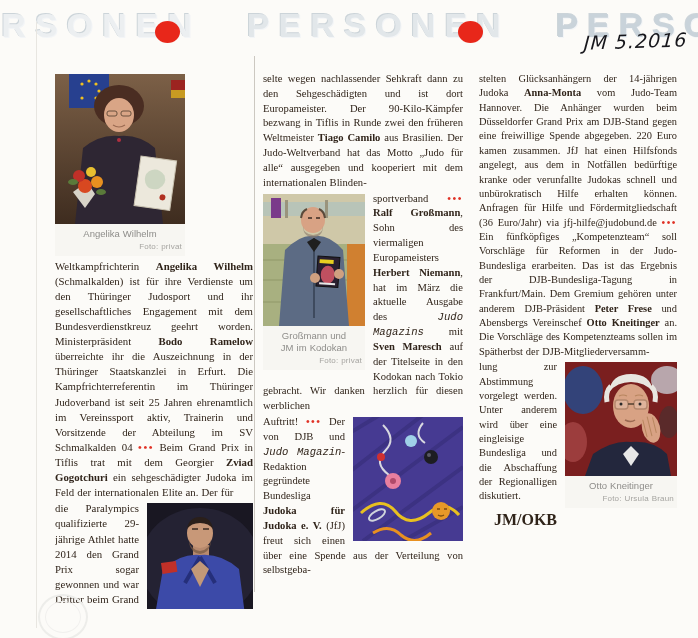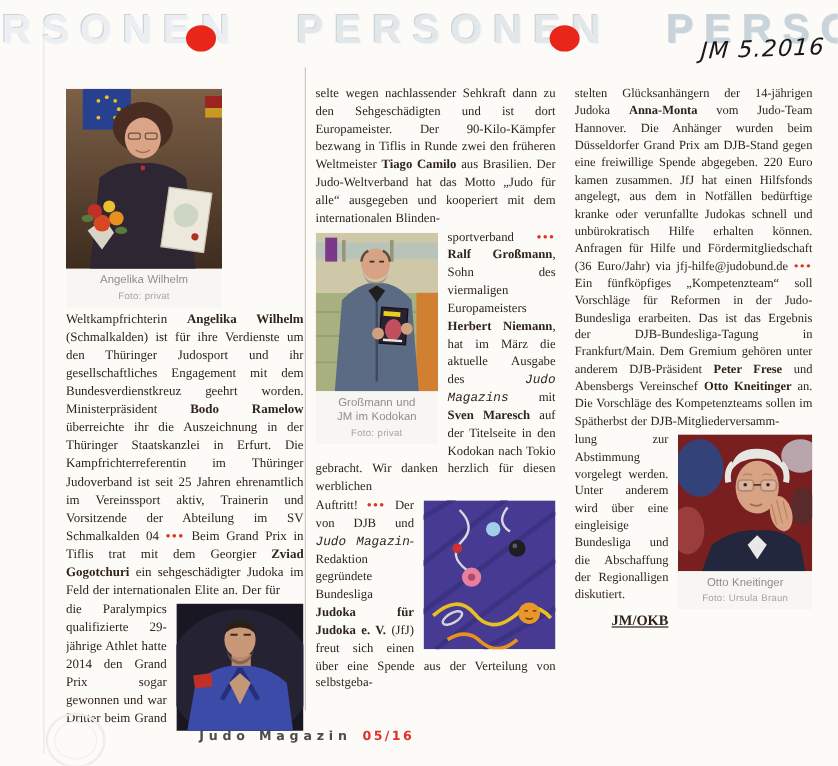--- a/index.html
+++ b/index.html
@@ -50,25 +50,25 @@
 
   
   figure{margin:0;background:#f7f6f2;}
   figure.fl{float:left;margin:2px 8px 3px 0;}
   figure.fr{float:right;margin:2px 0 3px 8px;}
   figure svg{display:block;}
   figcaption{
     font-family:"Liberation Sans", sans-serif;color:#8e8d8a;
     font-size:9.5px;line-height:1.35;padding:4px 3px 3px;text-align:center;
   }
-  .credit{display:block;font-size:8px;color:#a5a4a0;margin-top:1px;letter-spacing:0.2px;}
+  .credit{display:block;text-align:right;font-size:8px;color:#a5a4a0;margin-top:1px;letter-spacing:0.2px;}
   .caprow{display:flex;justify-content:space-between;align-items:baseline;}
   .caprow .credit{margin-top:0;}
 
-  .sig{font-weight:bold;text-align:right;padding-right:4px;margin-top:5px;font-size:12px;text-decoration:underline;}
+  .sig{font-weight:bold;text-align:right;padding-right:4px;margin-top:5px;font-size:16px;}
 
   
   .footer{position:absolute;left:0;top:592px;width:698px;height:46px;}
   .stamp{position:absolute;left:38px;top:2px;width:46px;height:42px;border:2px solid #ededea;border-radius:50%;}
   .stamp::after{content:"";position:absolute;inset:5px;border:1px solid #f1f0ee;border-radius:50%;}
   .mag-line{position:absolute;left:166px;top:10px;font-family:"DejaVu Sans", sans-serif;}
   .mag-name{font-size:10.5px;font-weight:bold;letter-spacing:4px;color:#4c4c4c;}
   .mag-issue{font-size:10.5px;font-weight:bold;letter-spacing:2px;color:#e03226;margin-left:9px;}
 </style>
 </head>
@@ -241,18 +241,15 @@
         <span>Otto Kneitinger</span>
         <span class="credit">Foto: Ursula Braun</span>
       </figcaption>
     </figure>
     <p><span>lung zur Abstimmung vorgelegt werden. Unter anderem wird über eine eingleisige Bundesliga und die Abschaffung der Regionalligen diskutiert.</span></p>
     <div class="sig">JM/OKB</div>
   </div>
 
   <div class="footer">
     <div class="stamp"></div>
-    <div class="mag-line">
-      <span class="mag-name">Judo Magazin</span><span class="mag-issue">05/16</span>
-    </div>
   </div>
 
 </div>
 
 </body></html>

